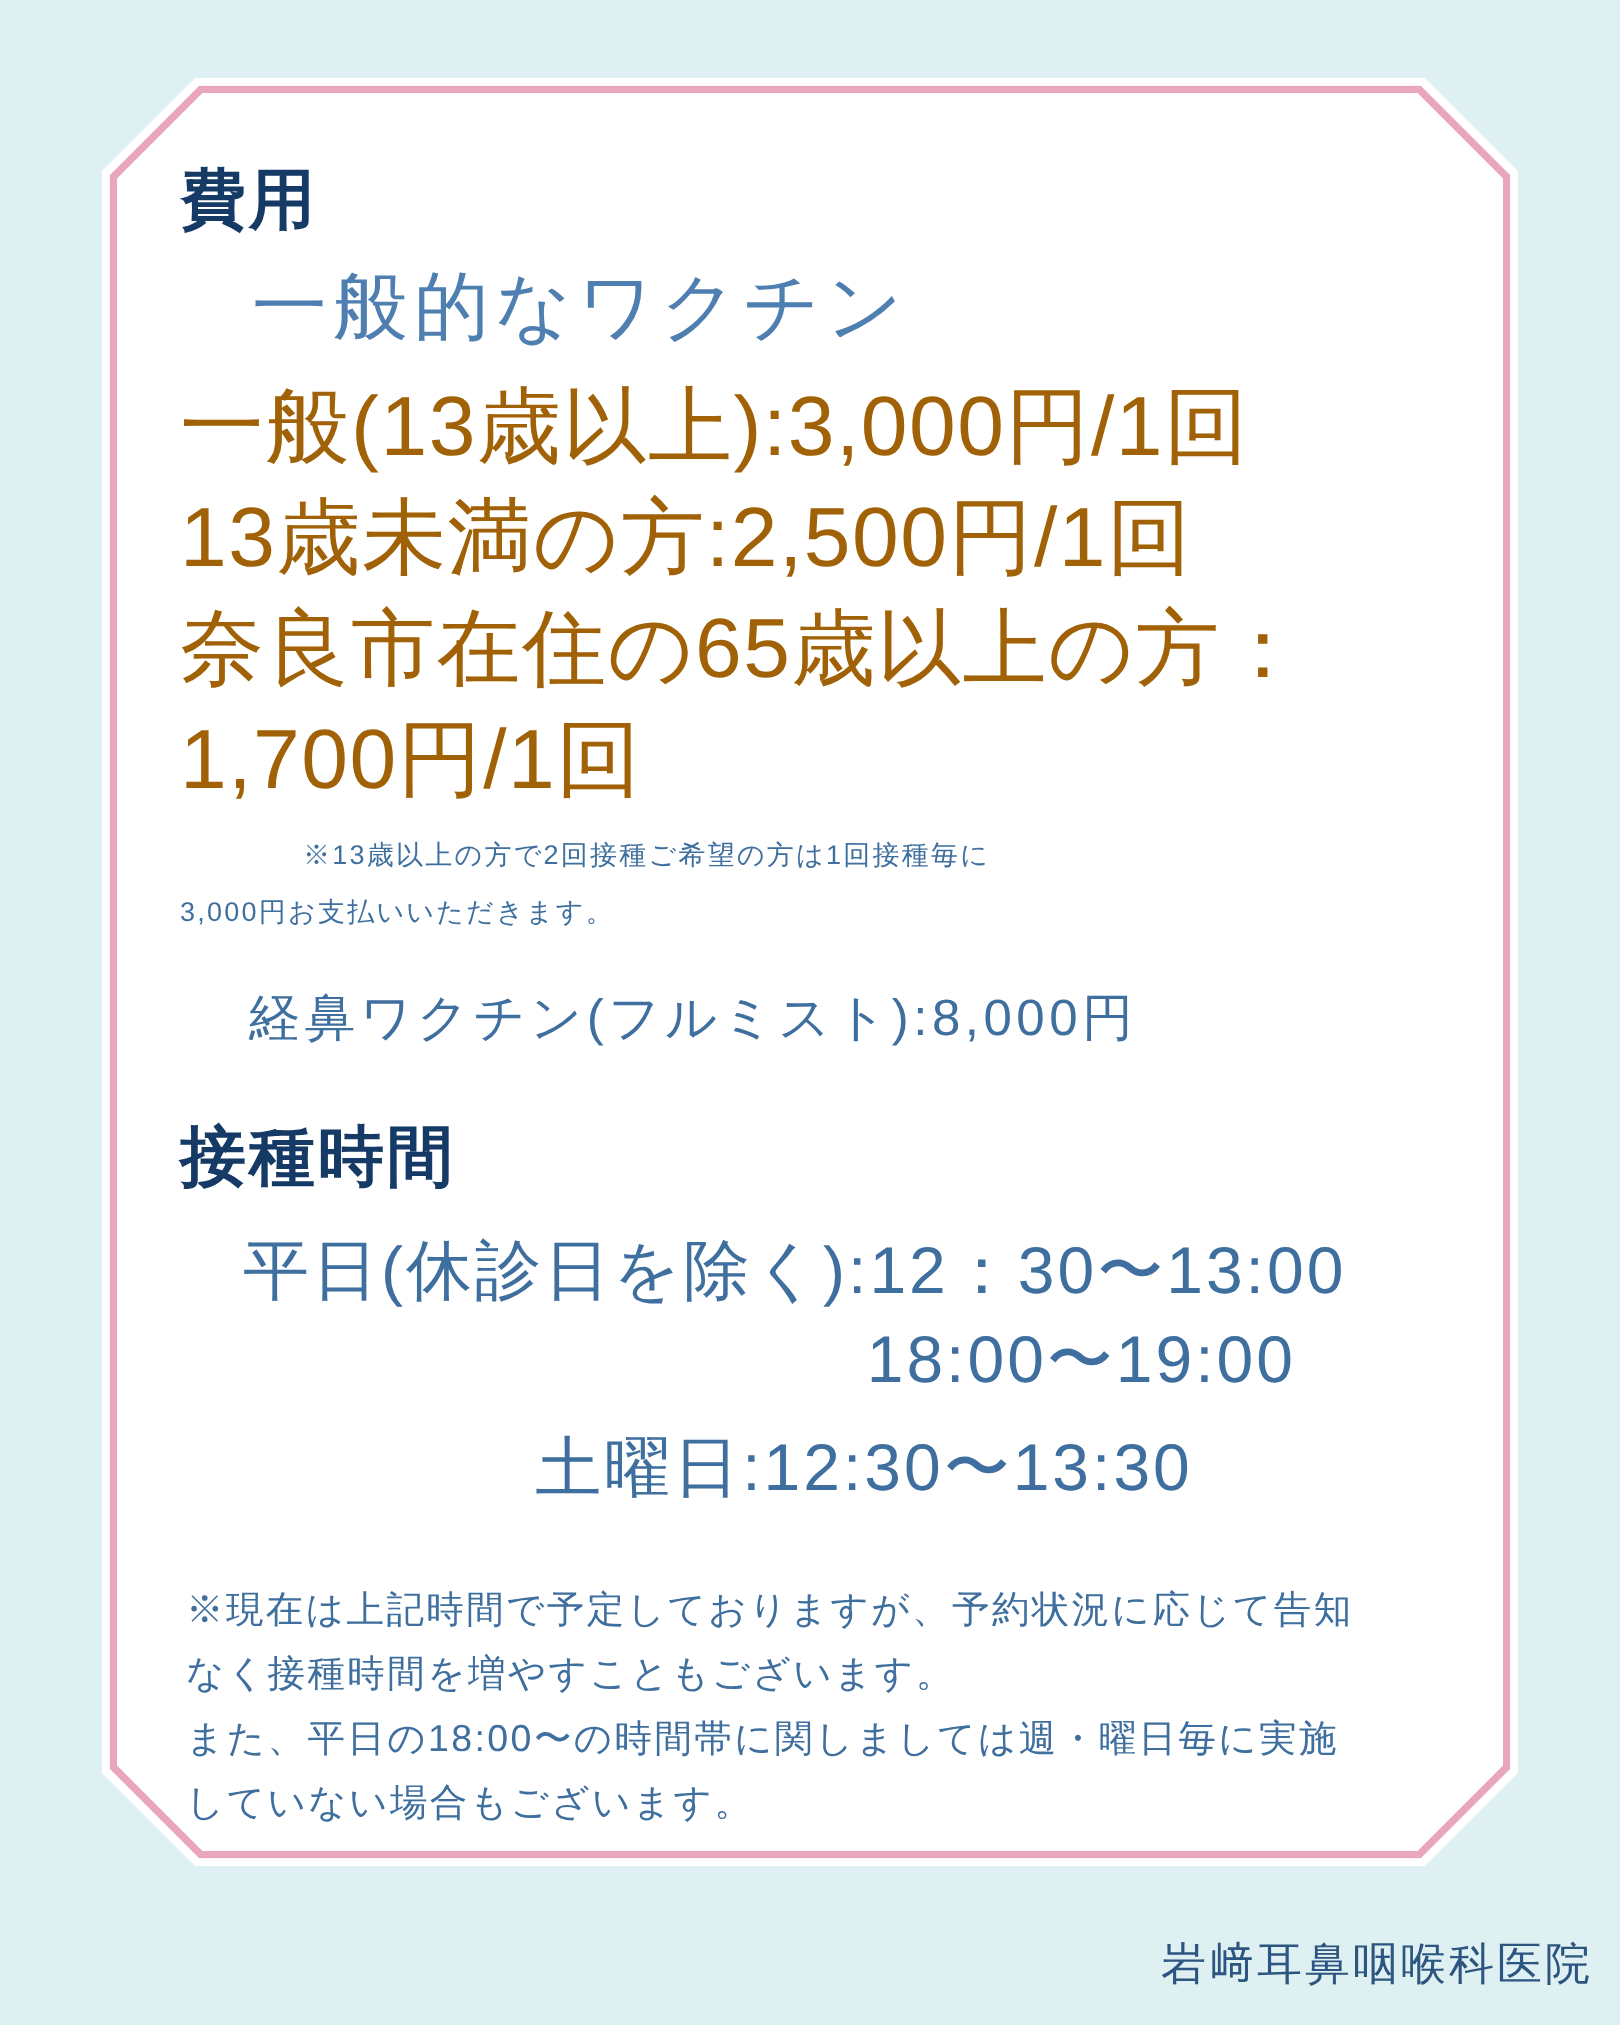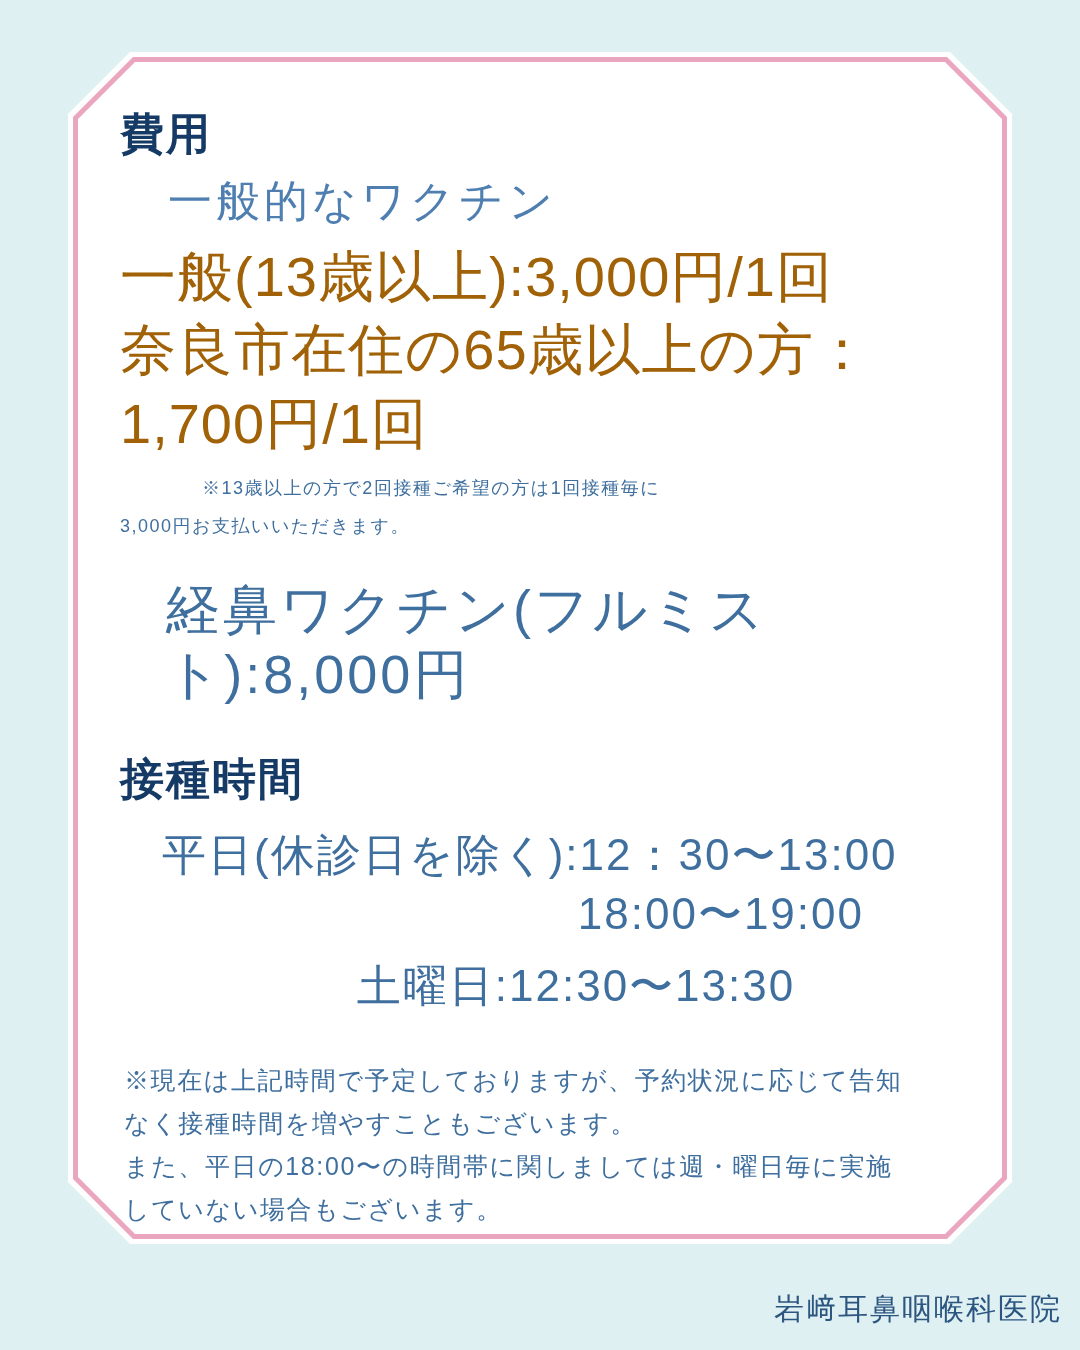--- a/index.html
+++ b/index.html
@@ -59,21 +59,21 @@
     font-size: 44px;
     font-weight: bold;
     color: #153a66;
     letter-spacing: 2px;
     line-height: 1.1;
   }
   #title-cost { margin-bottom: 14px; }
   #title-hours { margin-top: 48px; margin-bottom: 22px; }
 
   .sub-head {
-    font-size: 44px;
+    font-size: 50px;
     color: #4e7fb0;
     letter-spacing: 4px;
     margin-left: 48px;
     margin-bottom: 10px;
     line-height: 1.3;
   }
 
   .price-line {
     font-size: 56px;
     color: #a16207;
@@ -93,21 +93,21 @@
     margin-left: 82px;
     margin-right: 4px;
     text-align: justify;
   }
   .note2 {
     margin-left: 0;
     margin-top: 10px;
   }
 
   .nasal {
-    font-size: 54px;
+    font-size: 34px;
     color: #3f6f9e;
     letter-spacing: 3px;
     margin-top: 36px;
     margin-left: 46px;
     line-height: 1.2;
   }
 
   .hours-line {
     font-size: 44px;
     color: #3f6f9e;
@@ -149,20 +149,21 @@
   </div>
 </div>
 
 <div class="content">
 
   <div class="section-title" id="title-cost">費用</div>
 
   <div class="sub-head">一般的なワクチン</div>
 
   <div class="price-line">一般(13歳以上):3,000円/1回</div>
+  <div class="price-line">13歳未満の方:2,500円/1回</div>
   <div class="price-line">奈良市在住の65歳以上の方：</div>
   <div class="price-line indent-right">1,700円/1回</div>
 
   <div class="note">※13歳以上の方で2回接種ご希望の方は1回接種毎に</div>
   <div class="note note2">3,000円お支払いいただきます。</div>
 
   <div class="nasal">経鼻ワクチン(フルミスト):8,000円</div>
 
   <div class="section-title" id="title-hours">接種時間</div>
 

